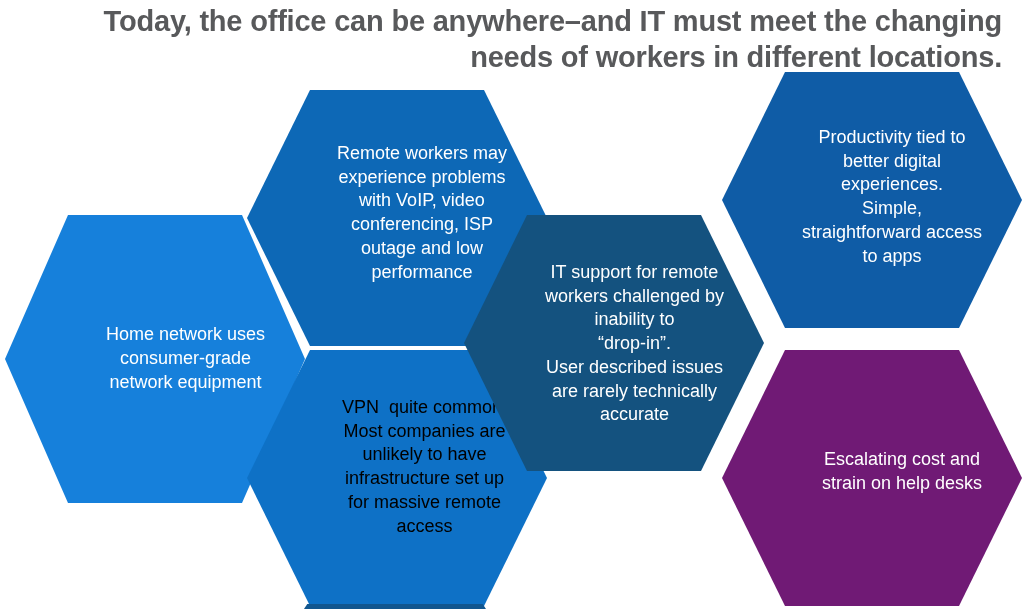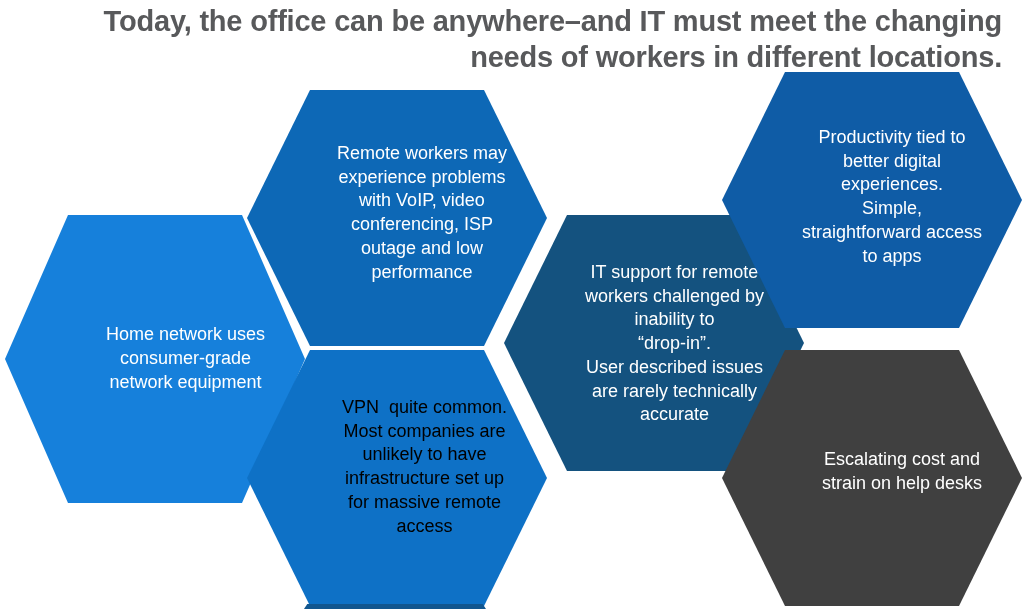--- a/index.html
+++ b/index.html
@@ -70,37 +70,37 @@
 performance</div>
       </div>
       <div class="hex" style="left: 247px; top: 350px; width: 300px; height: 256px; background: rgb(14, 113, 198);">
         <div class="hex-text" style="color: #000000; transform: translateY(-11px);">VPN  quite common.
 Most companies are
 unlikely to have
 infrastructure set up
 for massive remote
 access</div>
       </div>
-      <div class="hex" style="left: 504px; top: 215px; width: 300px; height: 256px; background: rgb(20, 82, 127);">
+      <div class="hex" style="left: 464px; top: 215px; width: 300px; height: 256px; background: rgb(20, 82, 127);">
         <div class="hex-text" style="color: rgb(255, 255, 255); transform: translateY(1px);">IT support for remote
 workers challenged by
 inability to
 “drop-in”.
 User described issues
 are rarely technically
 accurate</div>
       </div>
       <div class="hex" style="left: 722px; top: 72px; width: 300px; height: 256px; background: rgb(15, 92, 166);">
         <div class="hex-text" style="color: rgb(255, 255, 255); transform: translateY(-3px);">Productivity tied to
 better digital
 experiences.
 Simple,
 straightforward access
 to apps</div>
       </div>
-      <div class="hex" style="left: 722px; top: 350px; width: 300px; height: 256px; background: #404040;">
+      <div class="hex" style="left: 722px; top: 350px; width: 300px; height: 256px; background: #701a75;">
         <div class="hex-text" style="color: rgb(255, 255, 255); transform: translateY(-6px);">Escalating cost and
 strain on help desks</div>
       </div>
     </div>
 
   <div class="partial-strip" style="left: 304px; top: 604px; width: 182px; height: 5px; background: rgb(17, 86, 143);"></div>
 </div>
 
 </body></html>

